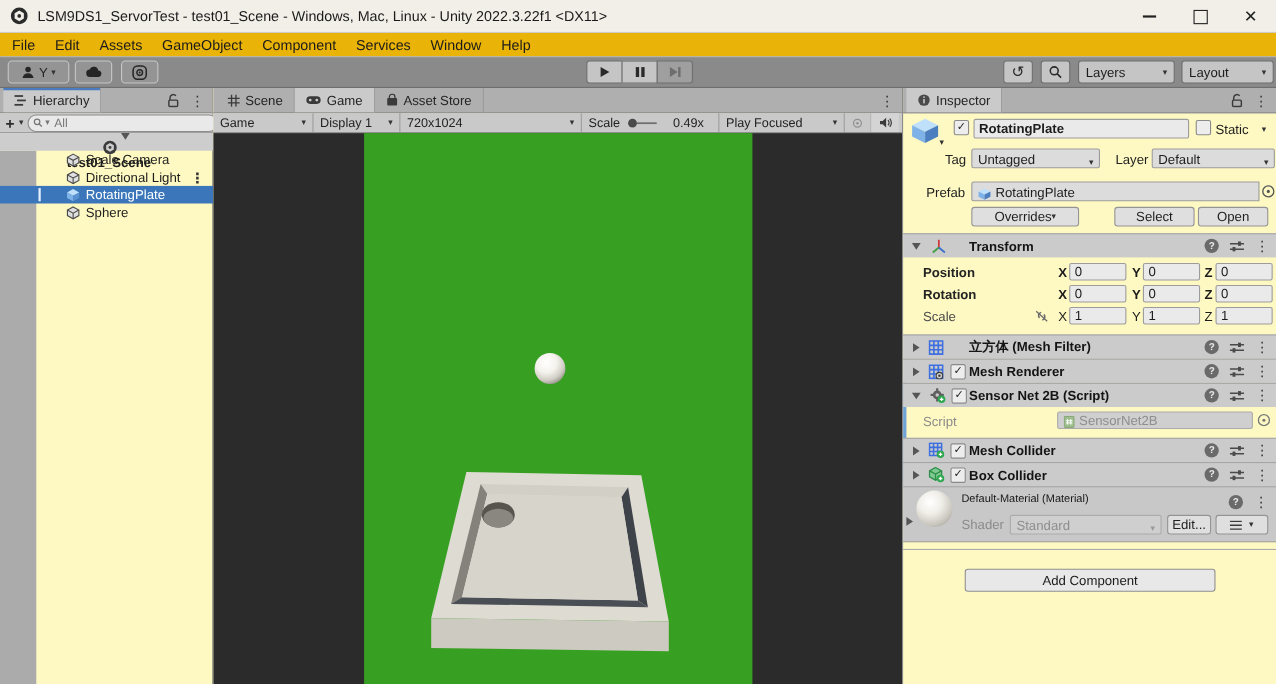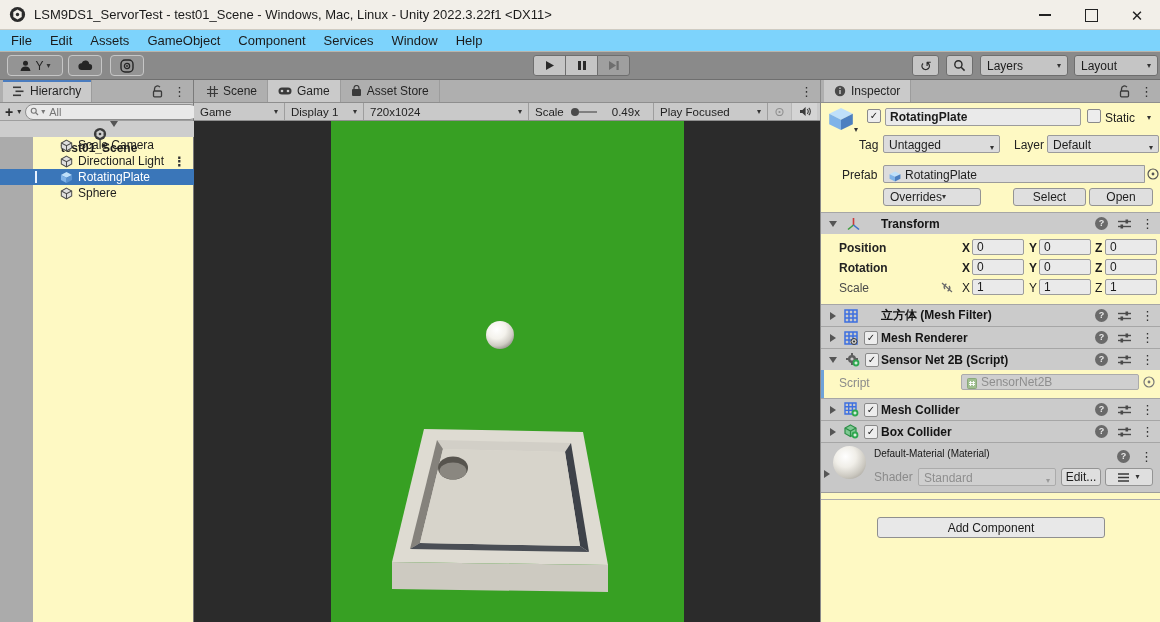--- a/index.html
+++ b/index.html
@@ -10,21 +10,21 @@
   .caret{font-size:8px;color:#333;line-height:1;}
   .kebab{font-size:13px;color:#333;line-height:1;letter-spacing:0;}
   
   .titlebar{left:0;top:0;width:1160px;height:30px;background:#F2EFE9;border-bottom:1px solid #CFCBC2;box-sizing:border-box;display:flex;align-items:center;}
   .title-text{margin-left:8px;font-size:13px;color:#1b1b1b;}
   .winctl{position:absolute;top:0;height:30px;width:46px;display:flex;align-items:center;justify-content:center;cursor:default;}
   .minbar{width:12px;height:1.6px;background:#222;}
   .maxbox{width:11px;height:11px;border:1.6px solid #222;}
   .closex{font-size:15px;color:#222;line-height:1;}
   
-  .menubar{left:0;top:30px;width:1160px;height:22px;background:#7dd3fc;border-bottom:1px solid #B9B5AC;box-sizing:border-box;display:flex;align-items:center;padding-left:2px;}
+  .menubar{left:0;top:30px;width:1160px;height:22px;background:#eab308;border-bottom:1px solid #B9B5AC;box-sizing:border-box;display:flex;align-items:center;padding-left:2px;}
   .menu-item{padding:0 9px;font-size:13px;color:#1b1b1b;}
   
   .maintoolbar{left:0;top:52px;width:1160px;height:28px;background:#8A8A8A;border-bottom:1px solid #6F6F6F;box-sizing:border-box;}
   .tb-btn{position:absolute;top:3px;height:21px;box-sizing:border-box;border:1px solid #C6C6C6;border-radius:4px;background:#949494;display:flex;align-items:center;justify-content:center;gap:3px;padding:0 6px;color:#252525;}
   .seg{position:absolute;top:3px;height:21px;box-sizing:border-box;border:1px solid #6E6E6E;background:#C5C5C5;display:flex;align-items:center;justify-content:center;}
   .seg.dis{background:#9F9F9F;}
   .dd-tb{position:absolute;top:3px;height:21px;box-sizing:border-box;border:1px solid #6E6E6E;border-radius:3px;background:#C5C5C5;display:flex;align-items:center;padding:0 6px;font-size:12px;color:#1c1c1c;}
   .dd-tb .caret{margin-left:auto;}
   
   .panel{position:absolute;top:80px;height:542px;background:#fef9c3;box-sizing:border-box;}
@@ -432,21 +432,21 @@
       </span>
       <span>RotatingPlate</span>
     </div>
     <span class="abs" style="left:326px;top:88px">
       <svg width="12" height="12" viewBox="0 0 12 12">
           <circle cx="6" cy="6" r="5" fill="none" stroke="#555" stroke-width="1.2"></circle>
           <circle cx="6" cy="6" r="1.4" fill="#555"></circle>
         </svg>
     </span>
 
-    <div class="abs btn" style="left:62px;top:108px;width:98px;justify-content:flex-start">
+    <div class="abs btn" style="left:62px;top:108px;width:98px;justify-content:center">
       <span>Overrides</span>
       <span class="caret">▾</span>
     </div>
     <div class="abs btn" style="left:192px;top:108px;width:73px">
       <span>Select</span>
     </div>
     <div class="abs btn" style="left:268px;top:108px;width:64px">
       <span>Open</span>
     </div>
 

